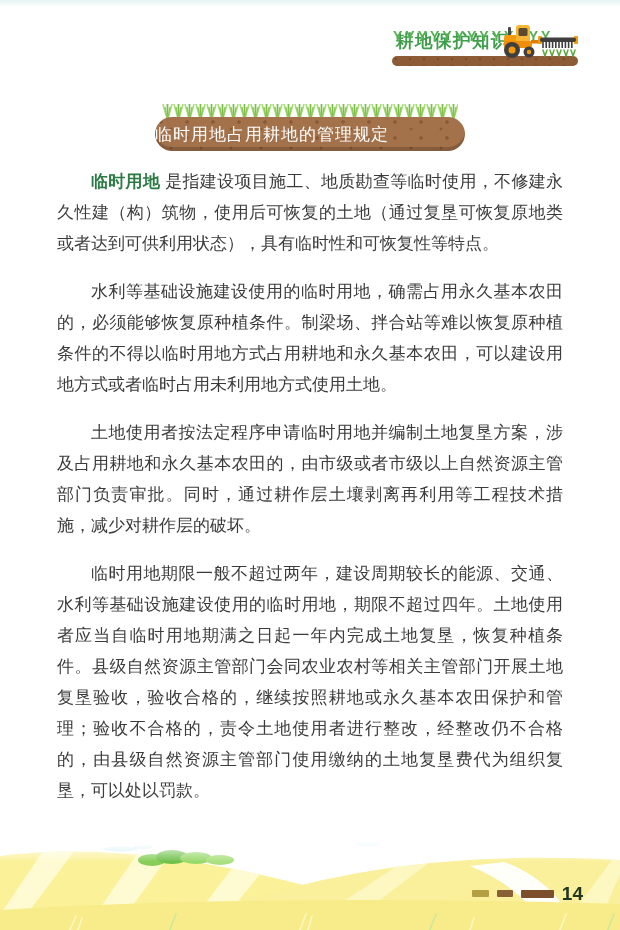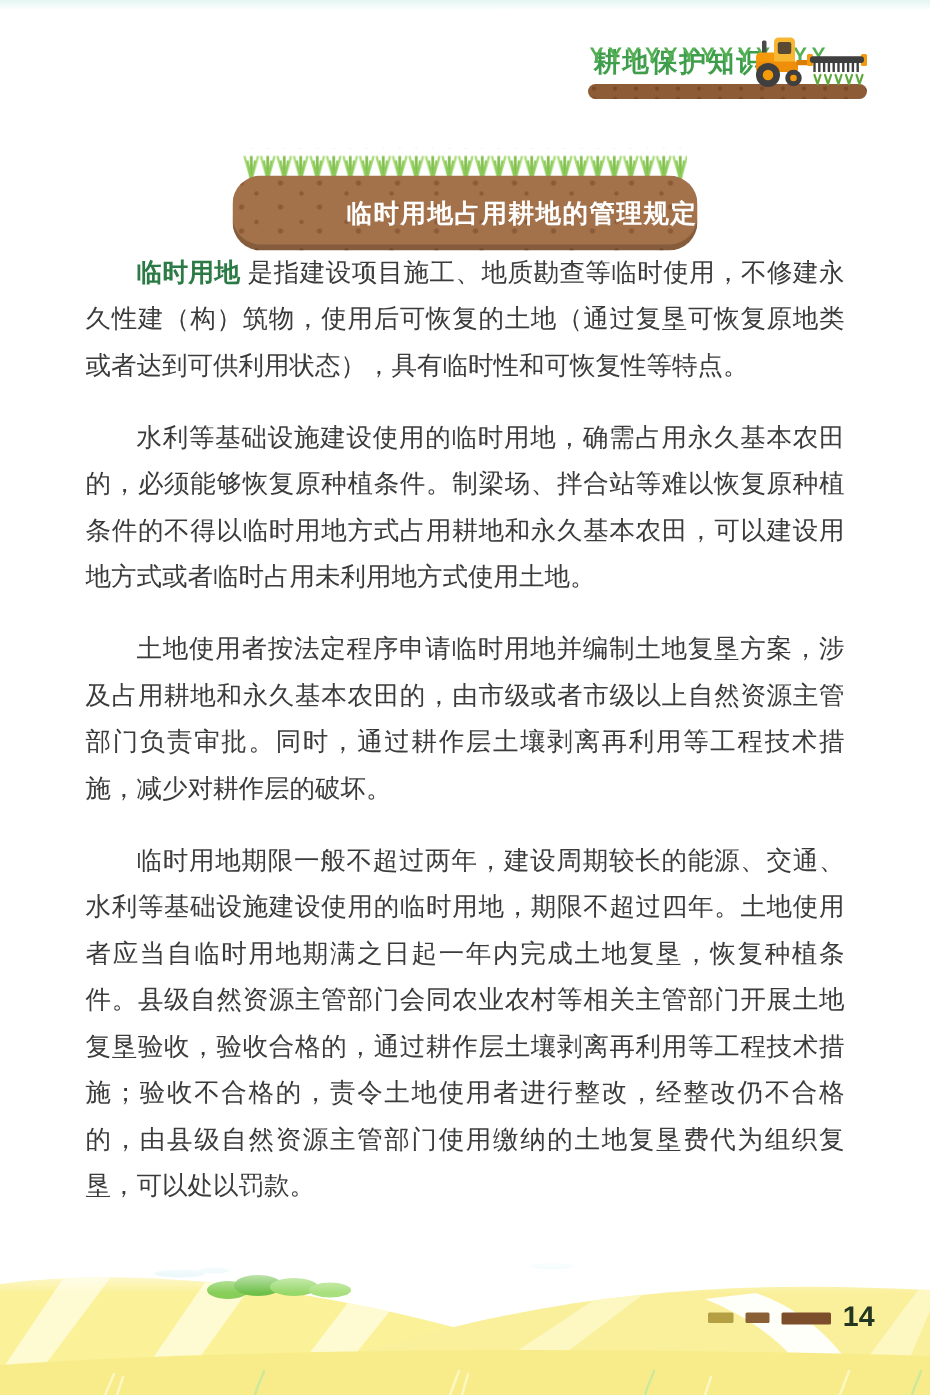--- a/index.html
+++ b/index.html
@@ -23,43 +23,43 @@
     position:absolute;top:56px;left:392px;width:186px;height:10px;border-radius:6px;
     background-color:#8D5B36;
     background-image:radial-gradient(circle at 4px 3px,#7A4A2A 1.2px,transparent 1.6px);
     background-size:14px 7px;
   }
   .tractor{position:absolute;top:23px;left:502px;}
 
   
   .banner-grass{position:absolute;top:99px;left:162px;}
   .banner{
-    position:absolute;top:117px;left:155px;width:310px;height:50px;border-radius:19px;
+    position:absolute;top:117px;left:155px;width:310px;height:34px;border-radius:19px;
     background-color:#A3714A;
     background-image:
       radial-gradient(circle at 6px 5px,#8B5A37 1.5px,transparent 2px),
       radial-gradient(circle at 16px 12px,#8B5A37 1.2px,transparent 1.7px);
     background-size:26px 16px,30px 19px;
     box-shadow:inset 0 -4px 0 rgba(0,0,0,0.18);
-    display:flex;align-items:center;justify-content:flex-end;
-    color:#FFFFFF;font-size:17px;font-weight:bold;letter-spacing:1px;
+    display:flex;align-items:center;justify-content:flex-start;
+    color:#FFFFFF;font-size:17px;font-weight:normal;letter-spacing:1px;
   }
 
   
   .article{position:absolute;top:166px;left:57px;width:506px;}
   .article p{
     margin:0 0 17px 0;font-size:17px;line-height:31px;color:#3B3B3B;
     text-align:justify;text-indent:2em;font-family:Liberation Serif, serif;
   }
   .lead{color:#2C7A45;font-weight:bold;margin-right:5px;}
 
   
   .footer-art{position:absolute;left:0;bottom:0;}
   .pageno{
-    position:absolute;right:37px;bottom:42px;
+    position:absolute;right:37px;bottom:27px;
     display:flex;align-items:center;gap:8px;
   }
   .dash{display:inline-block;height:7px;border-radius:1px;}
   .d1{width:17px;background:#B49F43;}
   .d2{width:16px;background:#8A6136;}
   .d3{width:33px;height:8px;background:#7C4E2B;}
   .pagenum{font-size:19px;font-weight:700;color:#223622;line-height:1;}
 </style>
 </head>
 <body>
@@ -112,21 +112,21 @@
   </svg>
   <div class="banner">
     <span>临时用地占用耕地的管理规定</span>
   </div>
 </section>
 
 <article class="article">
   <p><span class="lead">临时用地</span><span>是指建设项目施工、地质勘查等临时使用，不修建永久性建（构）筑物，使用后可恢复的土地（通过复垦可恢复原地类或者达到可供利用状态），具有临时性和可恢复性等特点。</span></p>
   <p>水利等基础设施建设使用的临时用地，确需占用永久基本农田的，必须能够恢复原种植条件。制梁场、拌合站等难以恢复原种植条件的不得以临时用地方式占用耕地和永久基本农田，可以建设用地方式或者临时占用未利用地方式使用土地。</p>
   <p>土地使用者按法定程序申请临时用地并编制土地复垦方案，涉及占用耕地和永久基本农田的，由市级或者市级以上自然资源主管部门负责审批。同时，通过耕作层土壤剥离再利用等工程技术措施，减少对耕作层的破坏。</p>
-  <p>临时用地期限一般不超过两年，建设周期较长的能源、交通、水利等基础设施建设使用的临时用地，期限不超过四年。土地使用者应当自临时用地期满之日起一年内完成土地复垦，恢复种植条件。县级自然资源主管部门会同农业农村等相关主管部门开展土地复垦验收，验收合格的，通过耕作层土壤剥离再利用等工程技术措施；验收不合格的，责令土地使用者进行整改，经整改仍不合格的，由县级自然资源主管部门使用缴纳的土地复垦费代为组织复垦，可以处以罚款。</p>
+  <p>临时用地期限一般不超过两年，建设周期较长的能源、交通、水利等基础设施建设使用的临时用地，期限不超过四年。土地使用者应当自临时用地期满之日起一年内完成土地复垦，恢复种植条件。县级自然资源主管部门会同农业农村等相关主管部门开展土地复垦验收，验收合格的，继续按照耕地或永久基本农田保护和管理；验收不合格的，责令土地使用者进行整改，经整改仍不合格的，由县级自然资源主管部门使用缴纳的土地复垦费代为组织复垦，可以处以罚款。</p>
 </article>
 
 <svg class="footer-art" width="620" height="90" viewBox="0 0 620 90" preserveAspectRatio="none">
   <defs>
     <linearGradient id="fade" x1="0" y1="0" x2="0" y2="1">
       <stop offset="0" stop-color="#ffffff" stop-opacity="1"></stop>
       <stop offset="1" stop-color="#ffffff" stop-opacity="0"></stop>
     </linearGradient>
     <clipPath id="hillL">
         <path d="M0,16 C90,4 200,16 330,52 L330,90 L0,90 Z"></path>

